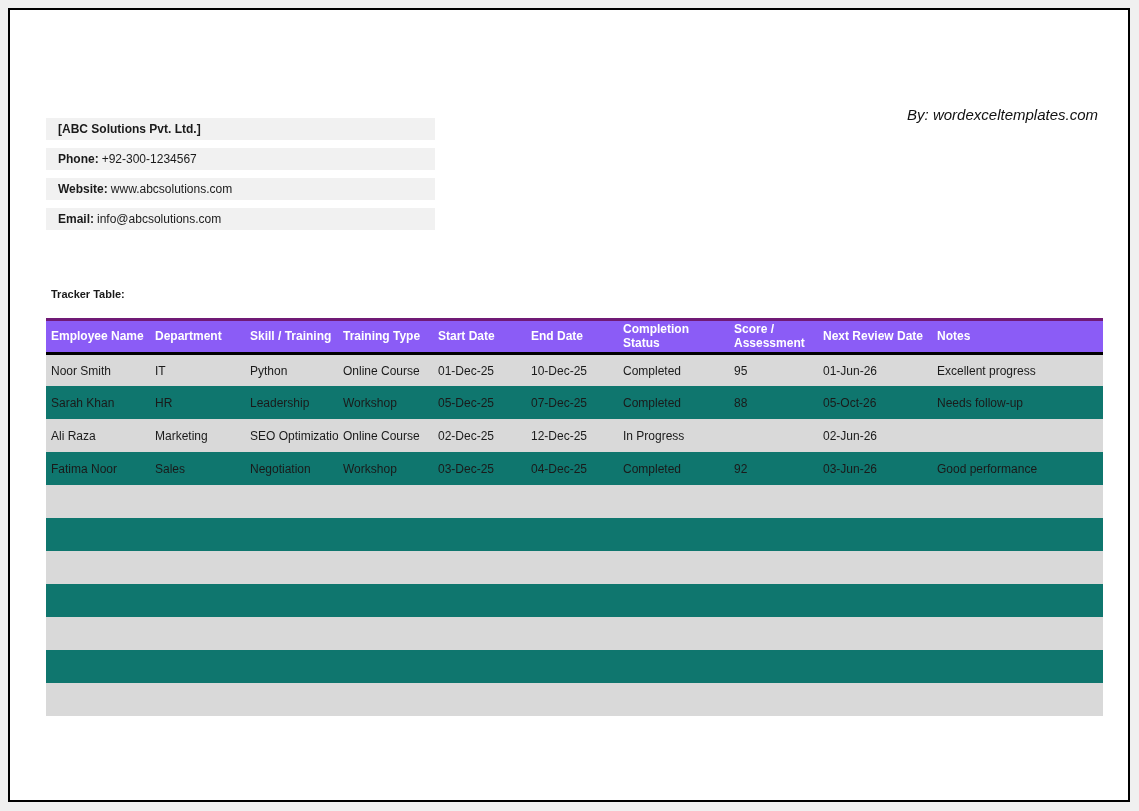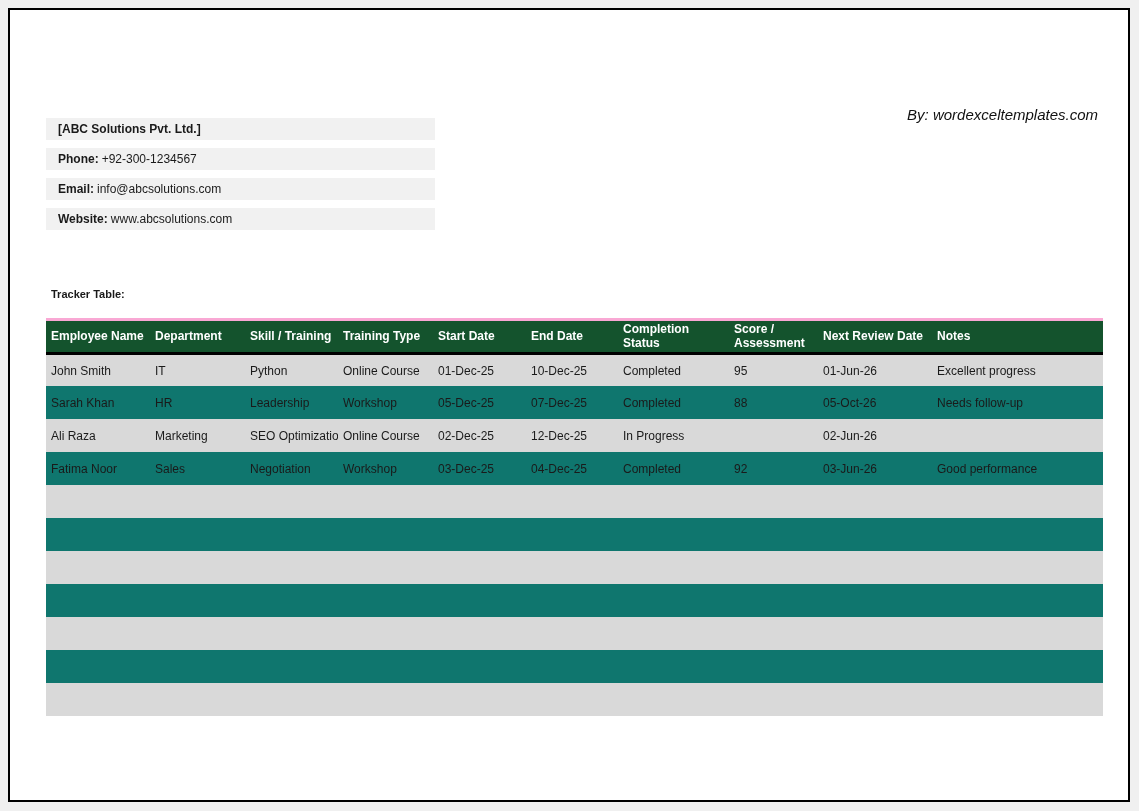--- a/index.html
+++ b/index.html
@@ -63,22 +63,22 @@
     font-weight: bold;
   }
   .tracker-table {
     position: absolute;
     left: 36px; top: 308px;
     width: 1057px;
     border-collapse: collapse;
     table-layout: fixed;
   }
   .tracker-table thead tr {
-    background: #14532d;
-    border-top: 3px solid #f9a8d4;
+    background: #8b5cf6;
+    border-top: 3px solid #701a75;
     border-bottom: 3px solid #000000;
   }
   .tracker-table th {
     height: 30px;
     font-size: 12px;
     font-weight: bold;
     color: #FFFFFF;
     text-align: left;
     vertical-align: middle;
     padding: 1px 4px 1px 5px;
@@ -106,24 +106,24 @@
   <div class="byline">By: wordexceltemplates.com</div>
 
   <div class="company-info">
     <div class="info-row">
       <span class="company-name">[ABC Solutions Pvt. Ltd.]</span>
     </div>
     <div class="info-row">
       <span class="info-label">Phone:</span><span class="info-value">+92-300-1234567</span>
     </div>
     <div class="info-row">
+      <span class="info-label">Website:</span><span class="info-value">www.abcsolutions.com</span>
+    </div>
+    <div class="info-row">
       <span class="info-label">Email:</span><span class="info-value">info@abcsolutions.com</span>
-    </div>
-    <div class="info-row">
-      <span class="info-label">Website:</span><span class="info-value">www.abcsolutions.com</span>
     </div>
   </div>
 
   <div class="section-label">Tracker Table:</div>
 
   <table class="tracker-table">
     <colgroup>
         <col style="width: 104px;">
         <col style="width: 95px;">
         <col style="width: 93px;">
@@ -144,21 +144,21 @@
           <th>Start Date</th>
           <th>End Date</th>
           <th>Completion Status</th>
           <th>Score / Assessment</th>
           <th>Next Review Date</th>
           <th>Notes</th>
         </tr>
     </thead>
     <tbody>
         <tr class="gray">
-          <td>John Smith</td>
+          <td>Noor Smith</td>
           <td>IT</td>
           <td>Python</td>
           <td>Online Course</td>
           <td>01-Dec-25</td>
           <td>10-Dec-25</td>
           <td>Completed</td>
           <td>95</td>
           <td>01-Jun-26</td>
           <td>Excellent progress</td>
         </tr>

